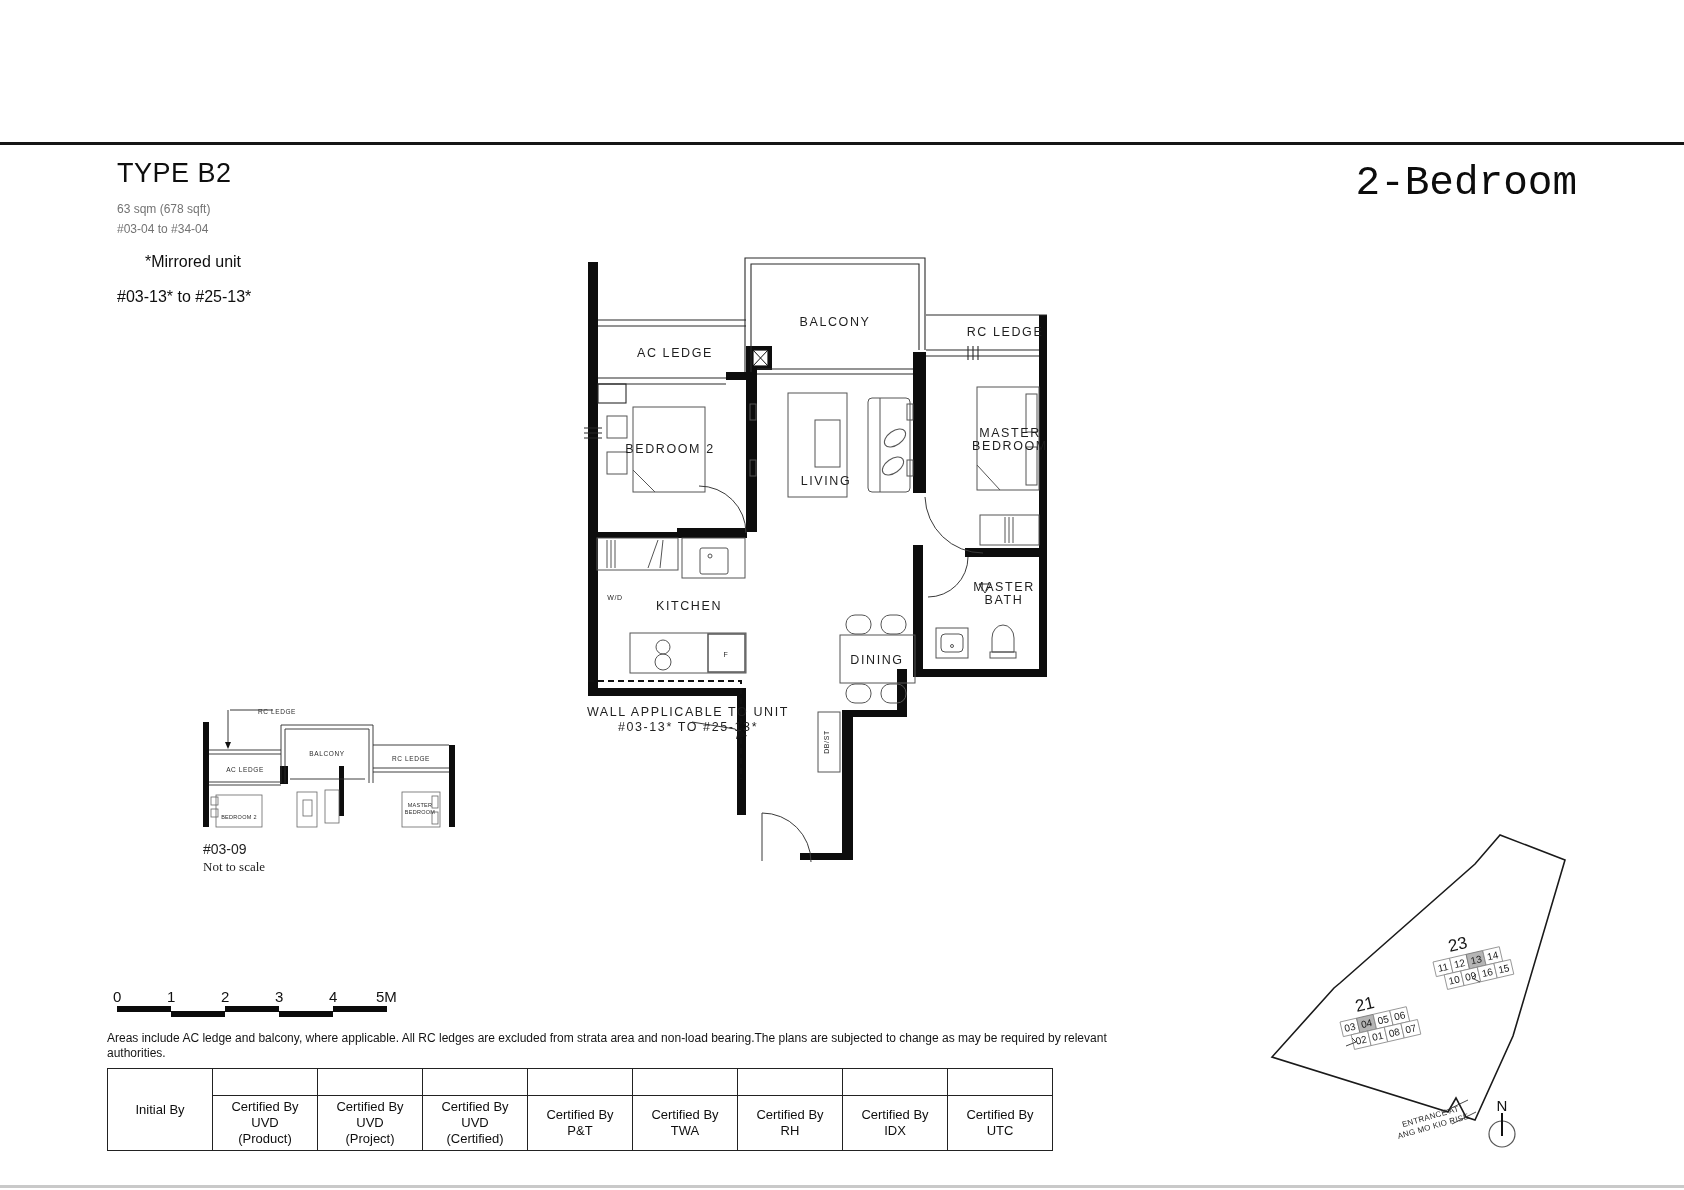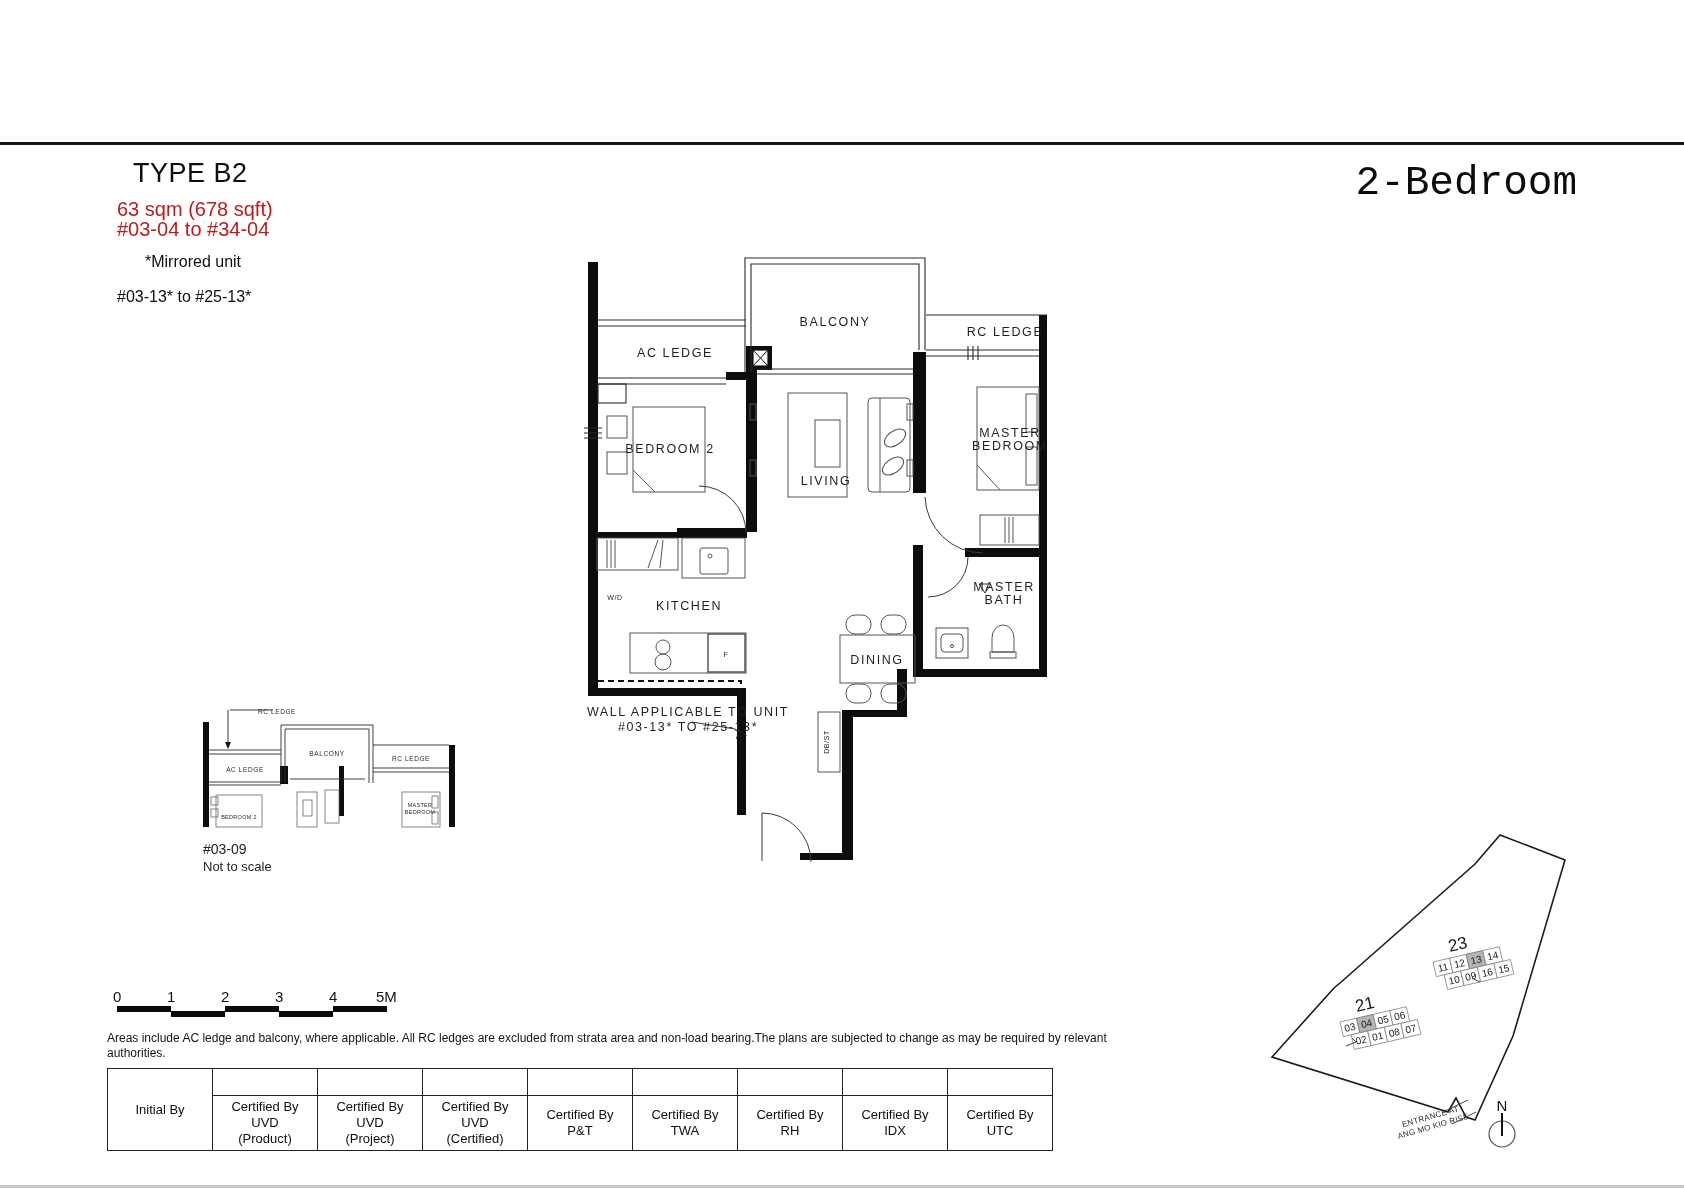--- a/index.html
+++ b/index.html
@@ -1,27 +1,27 @@
 <!DOCTYPE html>
 <html><head>
 <meta charset="utf-8">
 <style>
   html,body{margin:0;padding:0;background:#fff;}
   body{width:1684px;height:1190px;position:relative;overflow:hidden;
        font-family:"Liberation Sans", sans-serif;color:#111;}
   .abs{position:absolute;}
   .rule-top{top:142px;left:0;width:1684px;height:3px;background:#151515;}
   .rule-bottom{top:1185px;left:0;width:1684px;height:3px;background:#c9c9c9;}
-  .type-title{top:158px;left:117px;font-size:27px;letter-spacing:.5px;color:#0e0e0e;margin-left:16px;}
-  .type-sub{top:199px;left:117px;font-size:20px;line-height:20px;color:#b91c1c;}
+  .type-title{top:158px;left:117px;font-size:27px;letter-spacing:.5px;color:#0e0e0e;}
+  .type-sub{top:199px;left:117px;font-size:12px;line-height:20px;color:#737373;}
   .mirrored{top:253px;left:117px;font-size:16px;color:#0e0e0e;margin-left:28px;}
   .mirrored-range{top:288px;left:117px;font-size:16px;color:#0e0e0e;}
   .category{top:160px;left:1080px;width:497px;text-align:right;font-size:41px;color:#0c0c0c;font-family:Liberation Mono, monospace;}
   .caption-unit{top:841px;left:203px;font-size:14px;color:#222;}
-  .caption-note{top:859px;left:203px;font-size:13px;color:#222;}
+  .caption-note{top:859px;left:203px;font-size:13px;color:#222;font-family:Liberation Serif, serif;}
   .scalebar{top:988px;left:110px;width:300px;height:34px;}
   .scalebar .tick{position:absolute;top:0;font-size:15px;color:#111;}
   .scalebar .seg{position:absolute;height:6px;background:#0b0b0b;}
   .disclaimer{top:1031px;left:107px;width:1060px;font-size:12px;line-height:15px;color:#141414;}
   table.cert{position:absolute;top:1068px;left:107px;border-collapse:collapse;table-layout:fixed;padding-left:29px;}
   table.cert td{border:1px solid #222;width:100px;height:26px;padding:0 2px;
       text-align:center;vertical-align:middle;font-size:13px;line-height:16px;color:#0e0e0e;}
   table.cert td.lbl{height:54px;}
   svg text{font-family:"Liberation Sans", sans-serif;}
   .plan-label{font-size:12.5px;letter-spacing:1.6px;fill:#1f1f1f;text-anchor:middle;}

